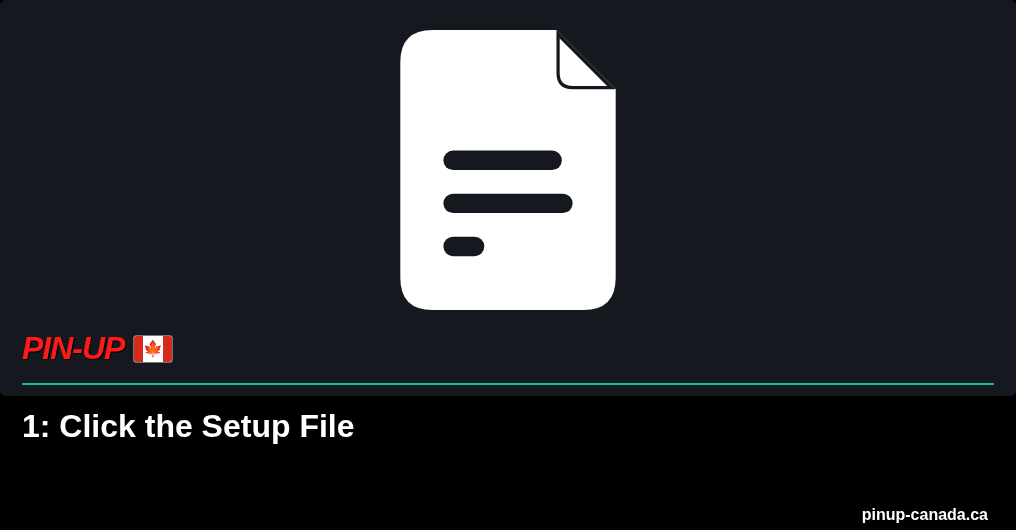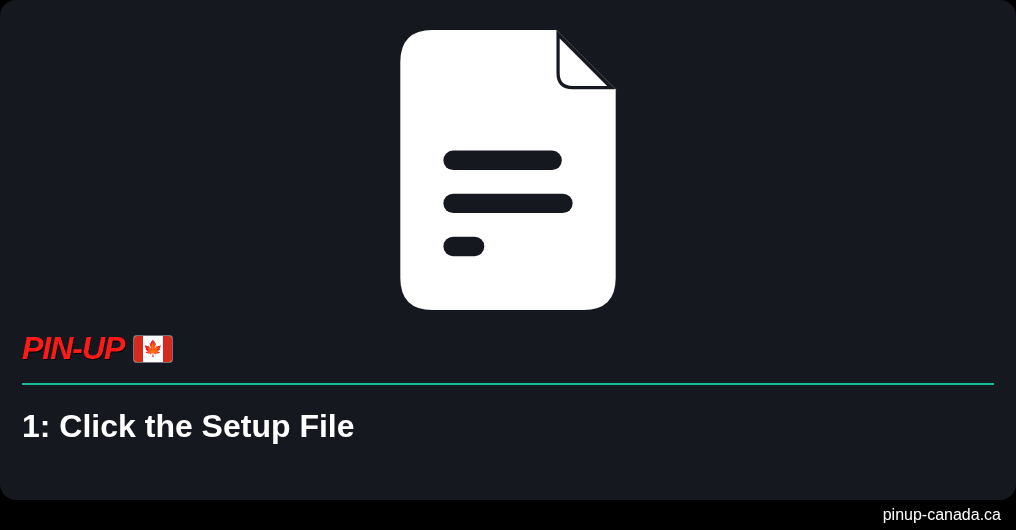--- a/index.html
+++ b/index.html
@@ -12,23 +12,23 @@
       height: 530px;
       background: #000;
       font-family: -apple-system, BlinkMacSystemFont, 'Segoe UI', Arial, sans-serif;
       position: relative;
     }
     .card {
       position: absolute;
       top: 0;
       left: 0;
       width: 1016px;
-      height: 500px;
+      height: 396px;
       background: #15191f;
-      border-radius: 16px;
+      border-radius: 6px;
     }
     .icon-area {
       position: absolute;
       top: 30px;
       left: 0;
       width: 100%;
       display: flex;
       justify-content: center;
     }
     .file-icon svg {
@@ -100,25 +100,25 @@
     .title {
       position: absolute;
       left: 22px;
       top: 408px;
       color: #fff;
       font-size: 32px;
       font-weight: 700;
     }
     .footer-url {
       position: absolute;
-      right: 15px;
+      right: 28px;
       bottom: 6px;
       color: #fff;
       font-size: 16px;
-      font-weight: 400;
+      font-weight: 700;
       padding-left: 47px;
     }
   </style>
 </head>
 <body>
 
 <div class="card">
 
   <div class="icon-area">
     <span class="file-icon">

